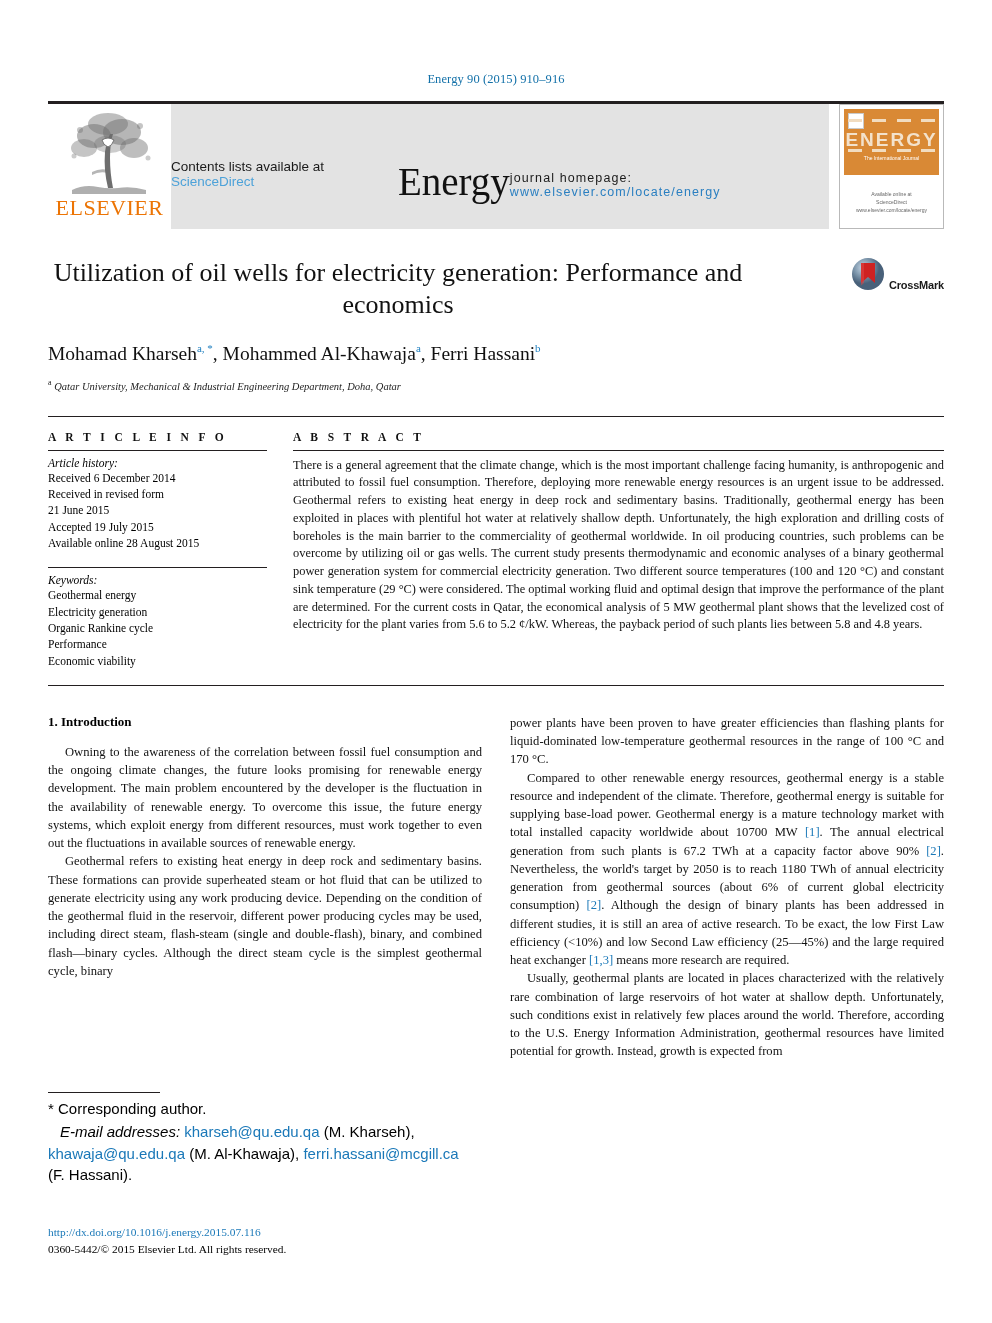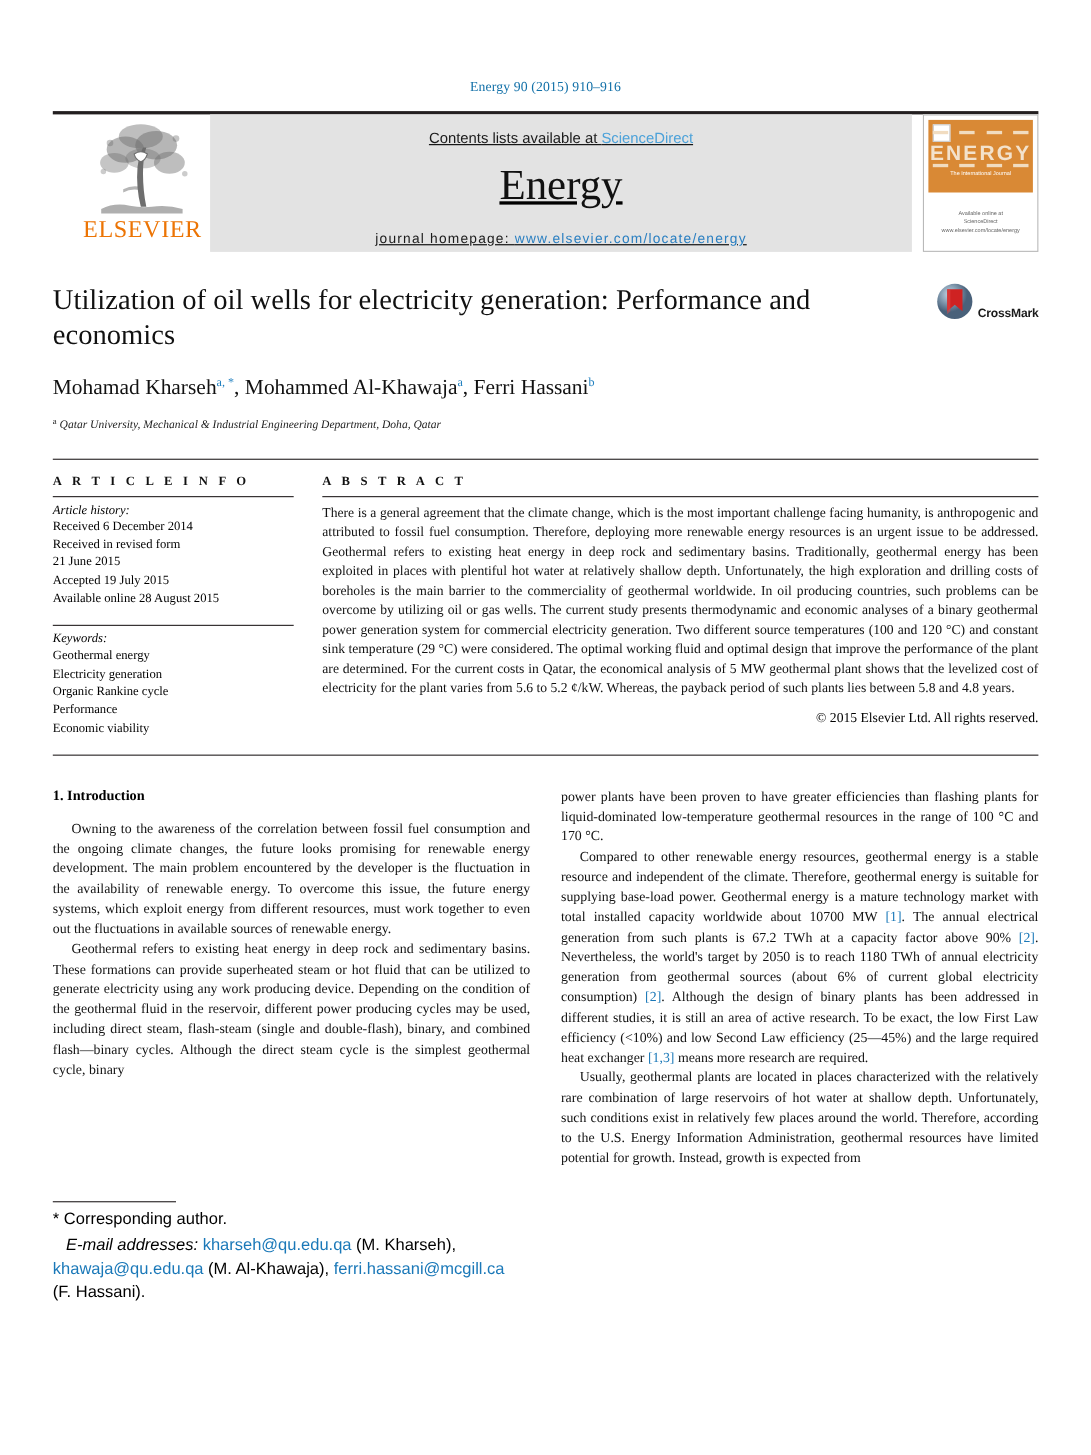--- a/index.html
+++ b/index.html
@@ -42,40 +42,38 @@
   }
   .elsevier-logo {
     width: 123px;
     flex: 0 0 123px;
     display: flex;
     flex-direction: column;
     align-items: center;
     justify-content: flex-start;
     padding-top: 6px;
     box-sizing: border-box;
-    margin-left: 20px;
   }
   .tree-svg { display:block; }
   .elsevier-word {
     font-family: "Liberation Serif", serif;
     color: #ec7404;
     font-size: 22px;
     letter-spacing: .5px;
     line-height: 1;
     margin-top: 1px;
   }
   .masthead-center {
     flex: 1 1 auto;
     background: #e3e3e3;
     display: flex;
-    flex-direction: column;
+    flex-direction: row;
     align-items: center;
     justify-content: flex-start;
     padding: 14px 0 0 0;
-    text-decoration: underline;
   }
   .contents-line {
     font-size: 13.5px;
     font-family: "Liberation Sans", sans-serif;
     color: #1a1a1a;
   }
   .contents-line .sd {
     color: #4da2d9;
   }
   .journal-name {
@@ -147,20 +145,21 @@
     position: relative;
   }
   .paper-title {
     font-family: "Liberation Serif", serif;
     font-size: 26px;
     line-height: 1.22;
     margin: 0;
     font-weight: normal;
     color: #111;
     max-width: 700px;
+    text-align: center;
   }
   .authors {
     font-family: "Liberation Serif", serif;
     font-size: 19.5px;
     margin-top: 22px;
     color: #111;
   }
   .authors sup { color: #1f7fbf; font-size: 11px; }
   .affil {
     font-family: "Liberation Serif", serif;
@@ -409,21 +408,20 @@
       <div class="info-line">Electricity generation</div>
       <div class="info-line">Organic Rankine cycle</div>
       <div class="info-line">Performance</div>
       <div class="info-line">Economic viability</div>
     </div>
 
     <div class="col-abstract">
       <div class="sec-head">A B S T R A C T</div>
       <div class="rule"></div>
       <div class="abstract-body">There is a general agreement that the climate change, which is the most important challenge facing humanity, is anthropogenic and attributed to fossil fuel consumption. Therefore, deploying more renewable energy resources is an urgent issue to be addressed. Geothermal refers to existing heat energy in deep rock and sedimentary basins. Traditionally, geothermal energy has been exploited in places with plentiful hot water at relatively shallow depth. Unfortunately, the high exploration and drilling costs of boreholes is the main barrier to the commerciality of geothermal worldwide. In oil producing countries, such problems can be overcome by utilizing oil or gas wells. The current study presents thermodynamic and economic analyses of a binary geothermal power generation system for commercial electricity generation. Two different source temperatures (100 and 120 °C) and constant sink temperature (29 °C) were considered. The optimal working fluid and optimal design that improve the performance of the plant are determined. For the current costs in Qatar, the economical analysis of 5 MW geothermal plant shows that the levelized cost of electricity for the plant varies from 5.6 to 5.2 ¢/kW. Whereas, the payback period of such plants lies between 5.8 and 4.8 years.</div>
-      <div class="abstract-copy">© 2015 Elsevier Ltd. All rights reserved.</div>
     </div>
   </div>
 
   <div class="body-cols">
     <div class="bcol">
       <h2 class="sec-title">1. Introduction</h2>
       <p class="para">Owning to the awareness of the correlation between fossil fuel consumption and the ongoing climate changes, the future looks promising for renewable energy development. The main problem encountered by the developer is the fluctuation in the availability of renewable energy. To overcome this issue, the future energy systems, which exploit energy from different resources, must work together to even out the fluctuations in available sources of renewable energy.</p>
       <p class="para">Geothermal refers to existing heat energy in deep rock and sedimentary basins. These formations can provide superheated steam or hot fluid that can be utilized to generate electricity using any work producing device. Depending on the condition of the geothermal fluid in the reservoir, different power producing cycles may be used, including direct steam, flash-steam (single and double-flash), binary, and combined flash—binary cycles. Although the direct steam cycle is the simplest geothermal cycle, binary</p>
     </div>
     <div class="bcol">
@@ -440,14 +438,18 @@
       <span class="em-label">E-mail addresses:</span>
       <span class="link">kharseh@qu.edu.qa</span>
       <span>(M. Kharseh),</span>
       <span class="link">khawaja@qu.edu.qa</span>
       <span>(M. Al-Khawaja),</span>
       <span class="link">ferri.hassani@mcgill.ca</span>
       <span>(F. Hassani).</span>
     </div>
   </div>
 
+  <div class="doi-block">
+    <div class="doi-link">http://dx.doi.org/10.1016/j.energy.2015.07.116</div>
+    <div>0360-5442/© 2015 Elsevier Ltd. All rights reserved.</div>
+  </div>
 
 </div>
 
 </body></html>

